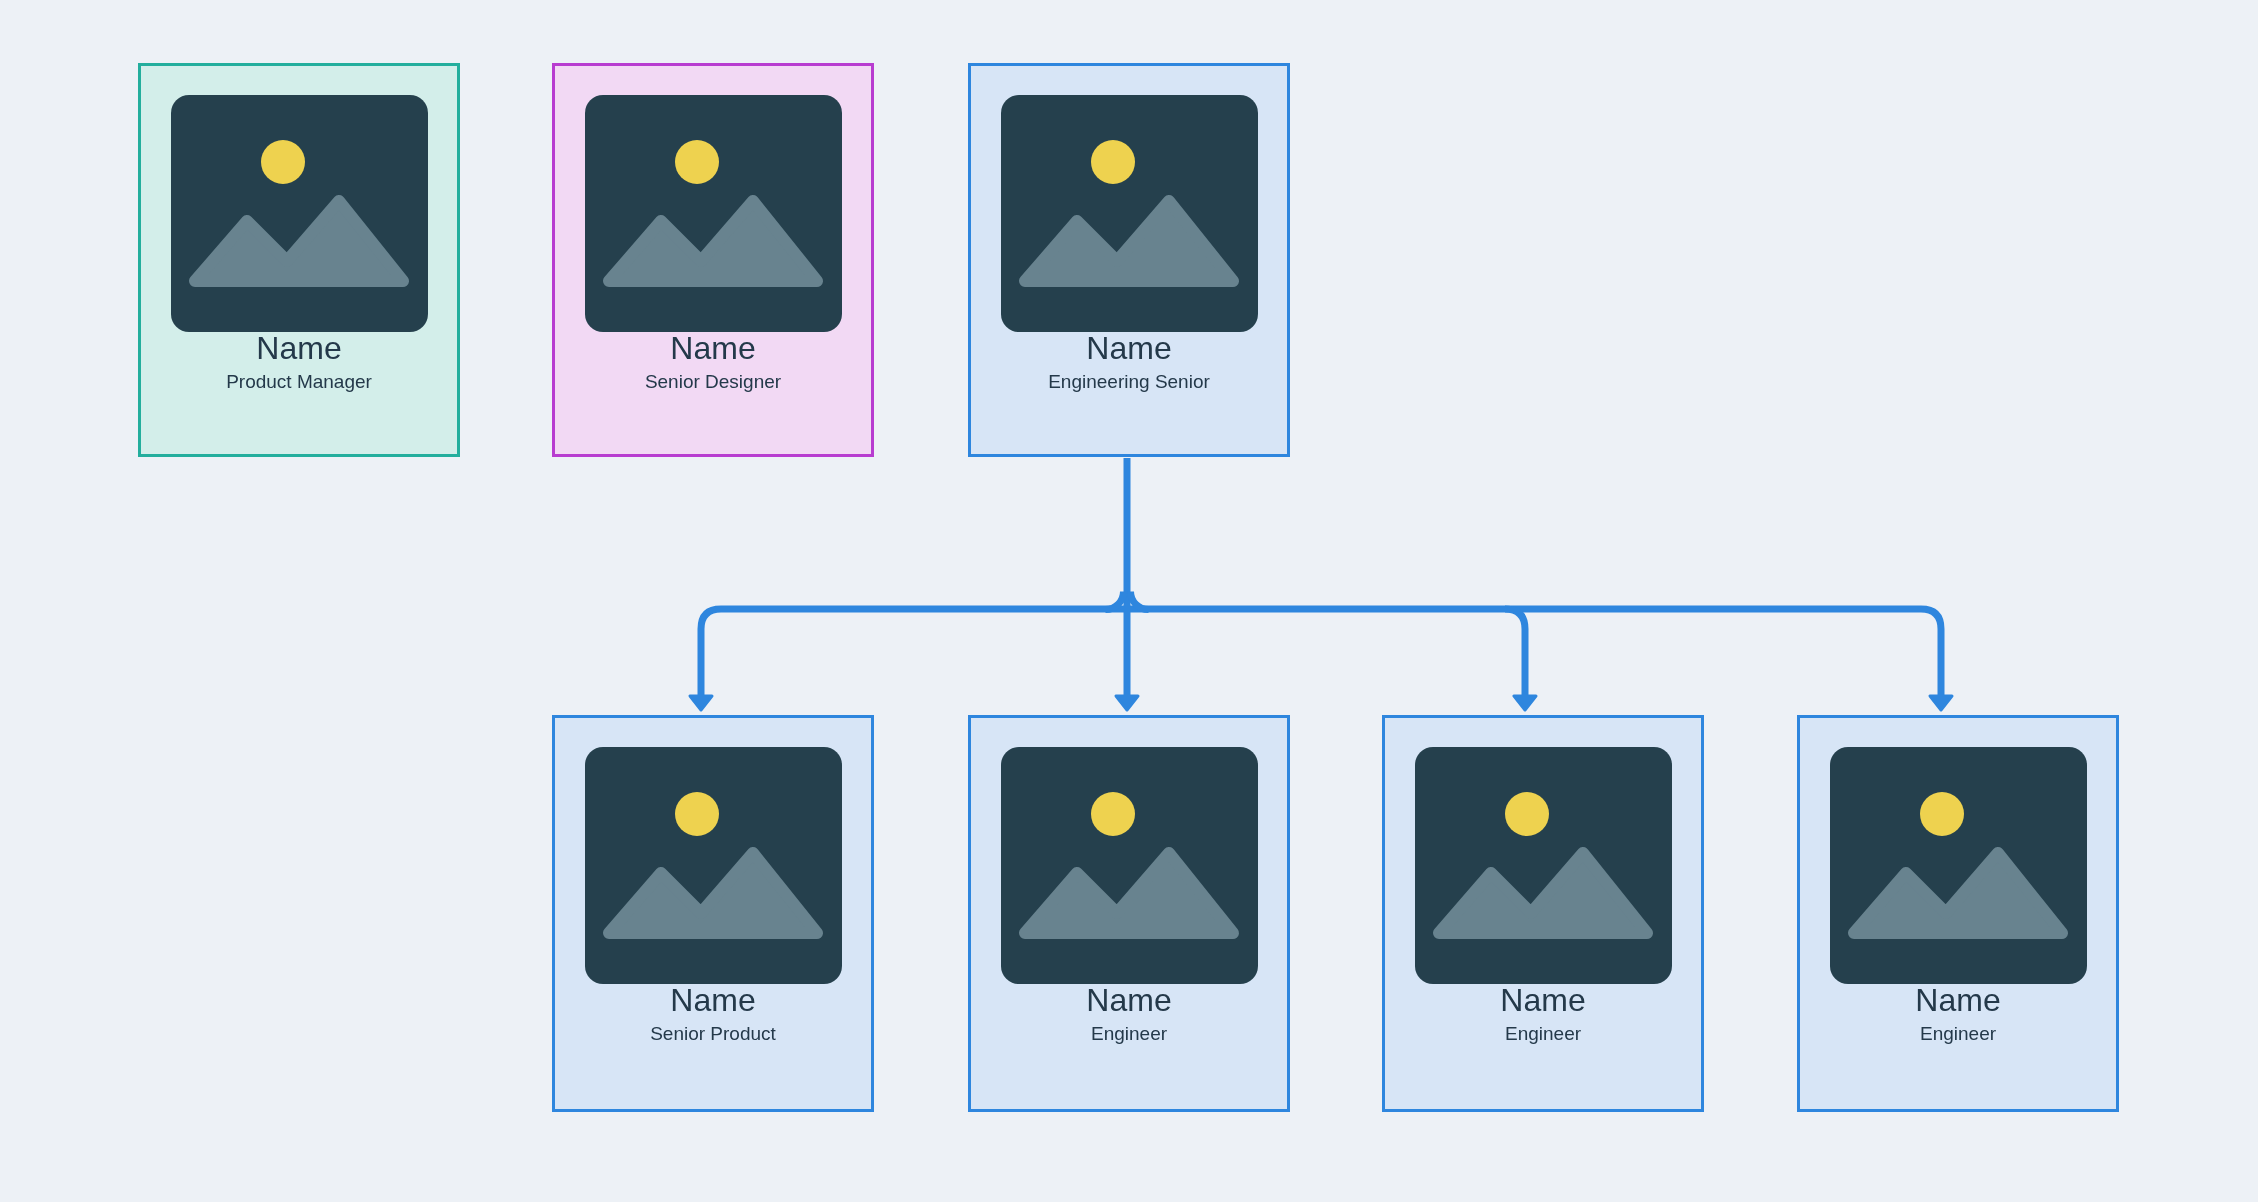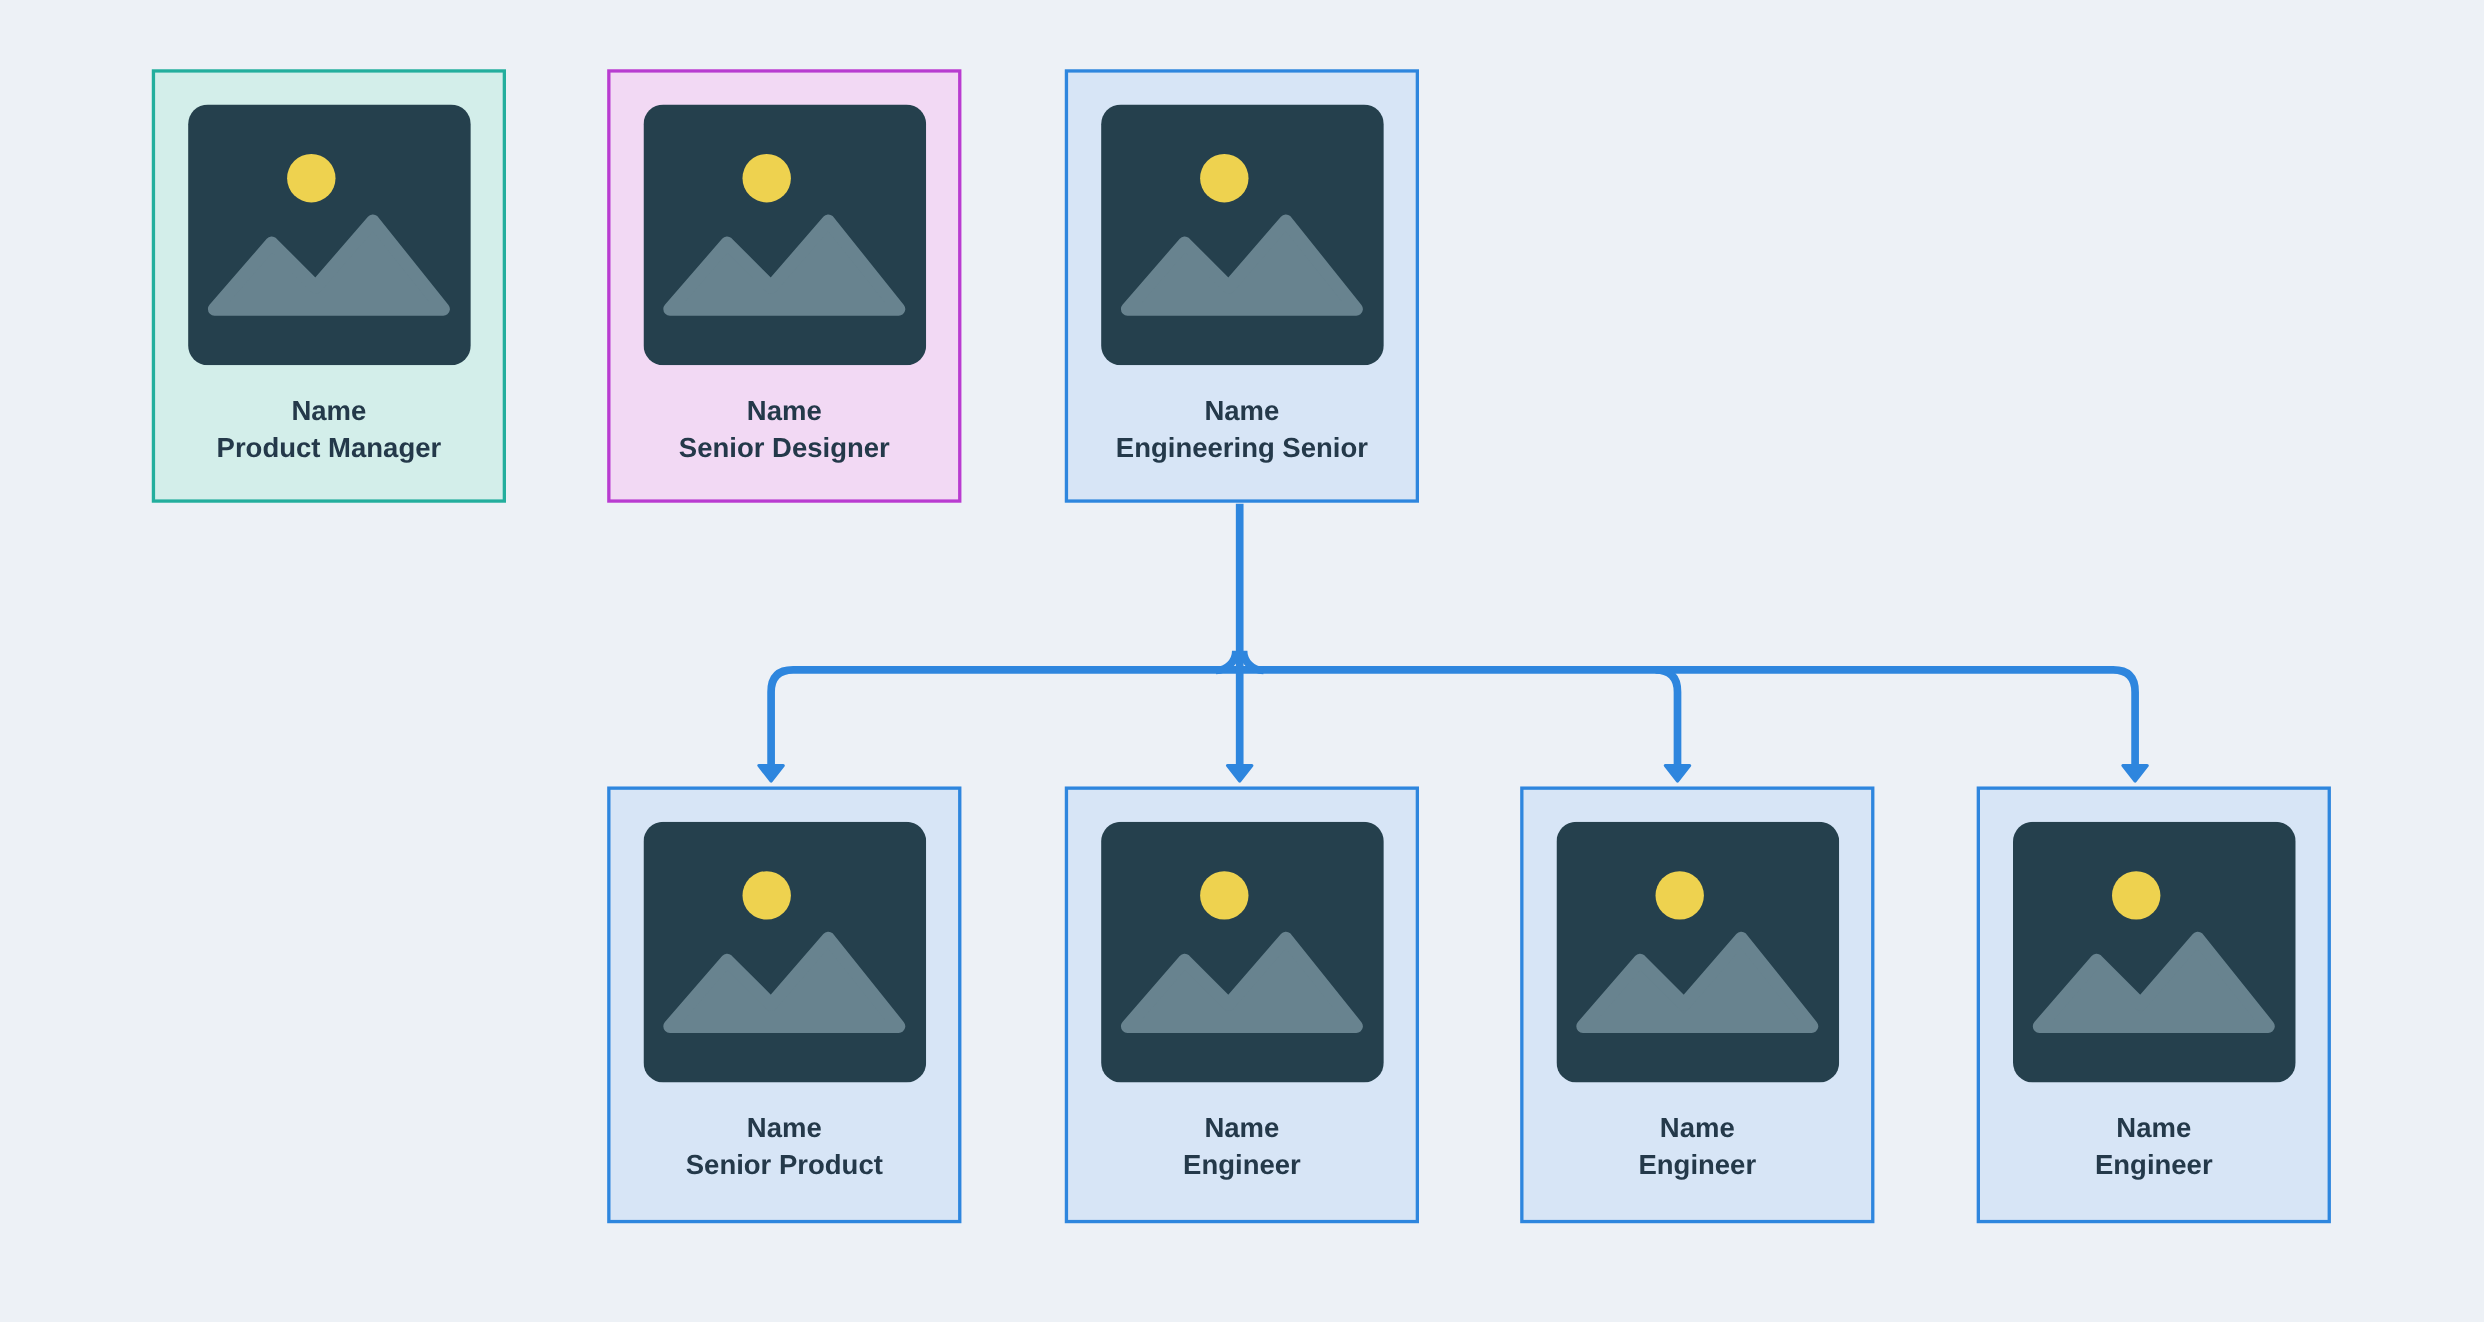--- a/index.html
+++ b/index.html
@@ -23,22 +23,22 @@
     border:3px solid var(--blue);
     background:var(--blue-fill);
     display:flex; flex-direction:column; align-items:center;
     text-align:center;
   }
   .card.tall{height:397px;}
   .card.theme-teal{border-color:var(--teal); background:var(--teal-fill);}
   .card.theme-magenta{border-color:var(--magenta); background:var(--magenta-fill);}
   .photo{width:257px; height:237px; margin-top:29px;}
   .photo svg{display:block; width:257px; height:237px;}
-  .nm{margin-top:26px; font-size:25px; font-weight:700; color:var(--ink); line-height:33px;}
-  .role{font-size:25px; font-weight:700; color:var(--ink); line-height:33px;}
+  .nm{font-size:32px; font-weight:400; color:var(--ink); line-height:33px;}
+  .role{font-size:19px; font-weight:400; color:var(--ink); line-height:33px;}
 </style>
 </head>
 <body>
 
 <div class="canvas">
 
   <svg class="connector-layer" viewBox="0 0 2258 1202">
     <g fill="none" stroke="var(--blue)" stroke-width="7">
       <path d="M 701 699 V 629 Q 701 609 721 609 H 1921 Q 1941 609 1941 629 V 699"></path>
       <path d="M 1127 458 V 699"></path>

